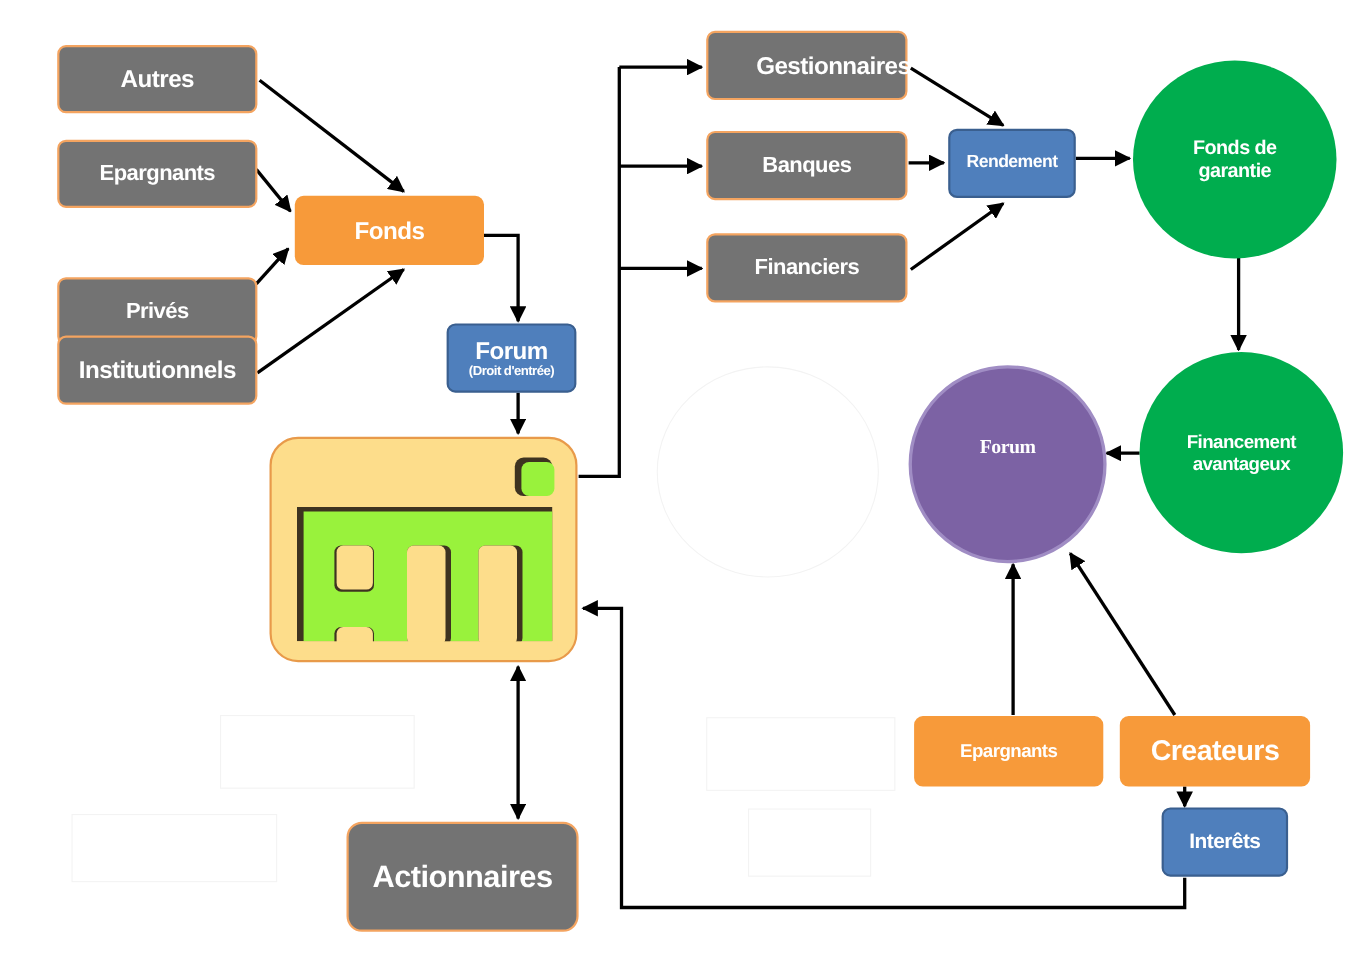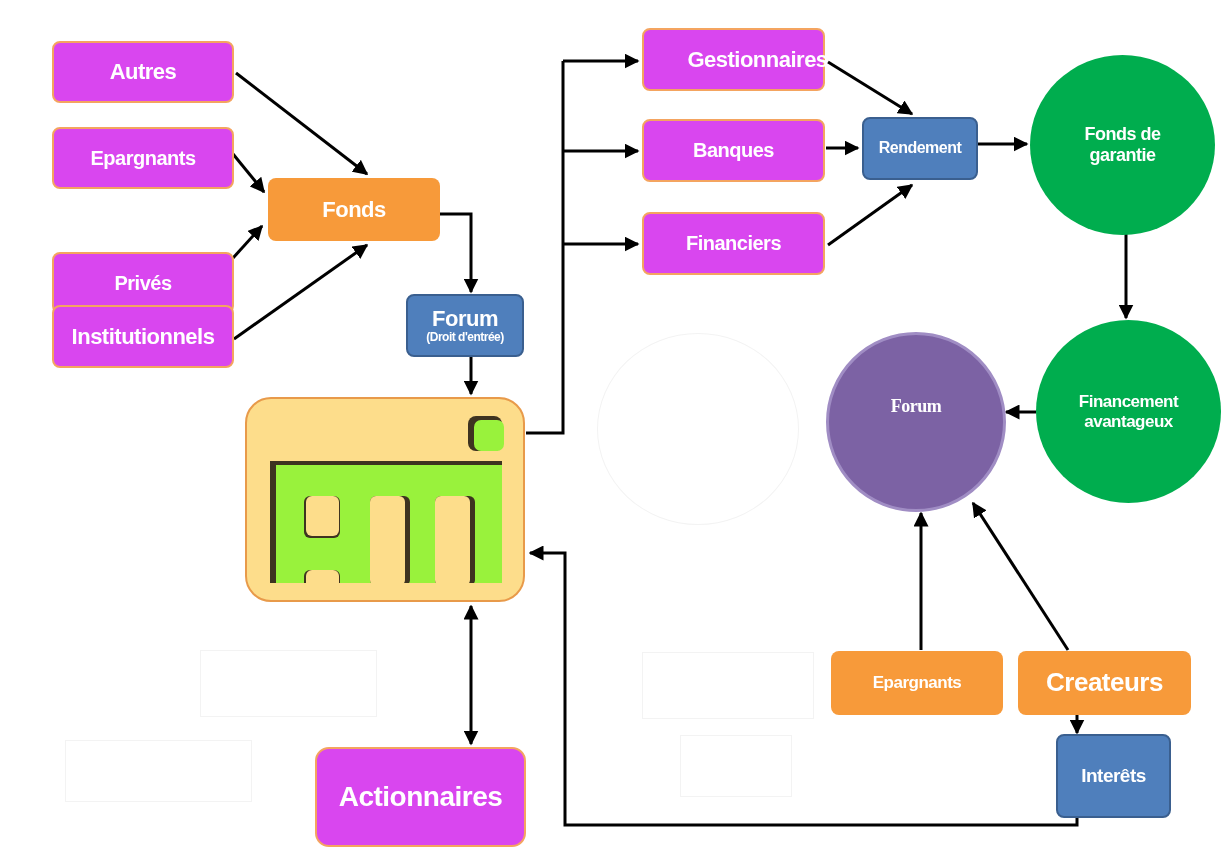--- a/index.html
+++ b/index.html
@@ -1,21 +1,21 @@
 <!DOCTYPE html>
 <html><head>
 <meta charset="utf-8">
 <style>
   html, body { margin:0; padding:0; background:#ffffff; }
   body { width:1231px; height:867px; position:relative; overflow:hidden;
          font-family: "Liberation Sans", "DejaVu Sans", sans-serif; }
   .node { position:absolute; display:flex; align-items:center; justify-content:center;
           color:#fff; font-weight:bold; text-align:center; box-sizing:border-box;
           letter-spacing:-0.5px; line-height:1.15; }
-  .red { background:#d946ef; border:2px solid #f4a460; border-radius:8px; }
+  .red { background:#737373; border:2px solid #f4a460; border-radius:8px; }
   .orange { background:#f79a3a; border-radius:8px; }
   .blue { background:#4f7fbc; border:2px solid #3a5f8f; border-radius:8px; }
   .green { background:#00ad4e; border-radius:50%; }
   .purple { background:#7c62a4; border:3px solid #a08dc4; border-radius:50%; }
   svg.edges { position:absolute; left:0; top:0; }
   .ghost { position:absolute; border:1px solid #f3f3f3; }
   .sub { font-size:12px; display:block; }
   .ami { position:absolute; left:245px; top:397px; width:280px; height:205px;
          background:#fddd8b; border:2px solid #e89a4a; border-radius:26px; box-sizing:border-box; }
 </style>
@@ -127,15 +127,15 @@
   <span style="position:relative;top:-10px;font-family:Liberation Serif, serif;">Forum</span>
 </div>
 
 <div class="node orange" style="left:831px;top:651px;width:172px;height:64px;font-size:17px;">
   <span>Epargnants</span>
 </div>
 <div class="node orange" style="left:1018px;top:651px;width:173px;height:64px;font-size:26px;">
   <span>Createurs</span>
 </div>
 
-<div class="node blue" style="left:1056px;top:734px;width:115px;height:84px;font-size:19px;text-align:center;">
+<div class="node blue" style="left:1056px;top:734px;width:115px;height:63px;font-size:19px;text-align:center;">
   <span>Interêts</span>
 </div>
 
 </body></html>

